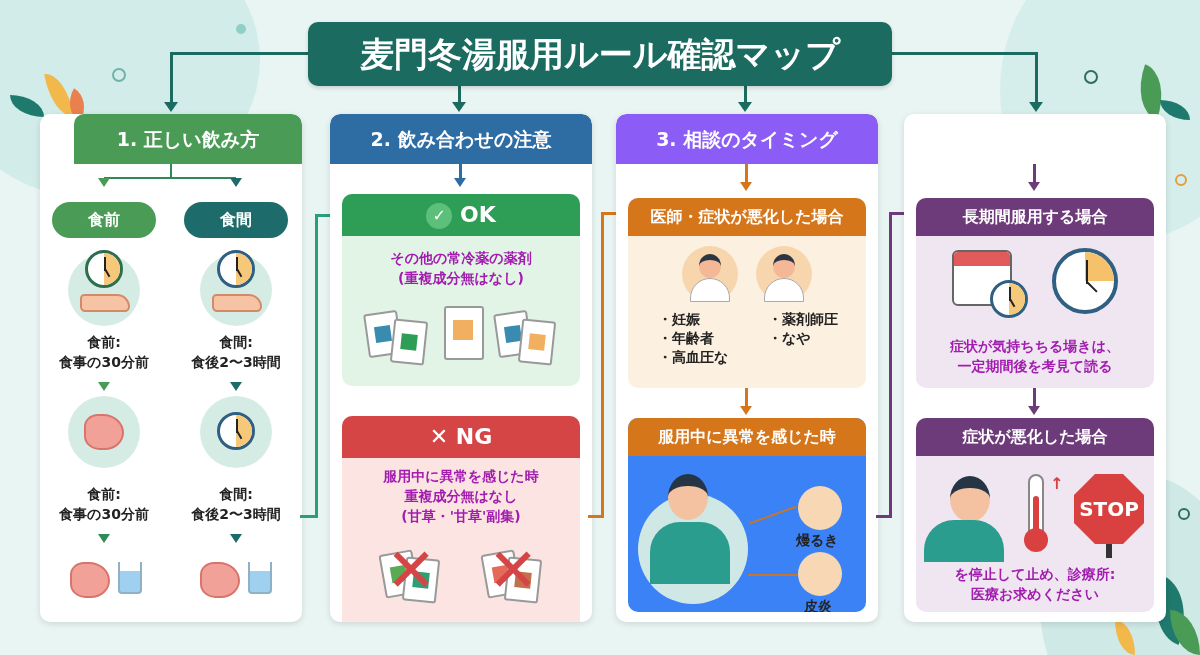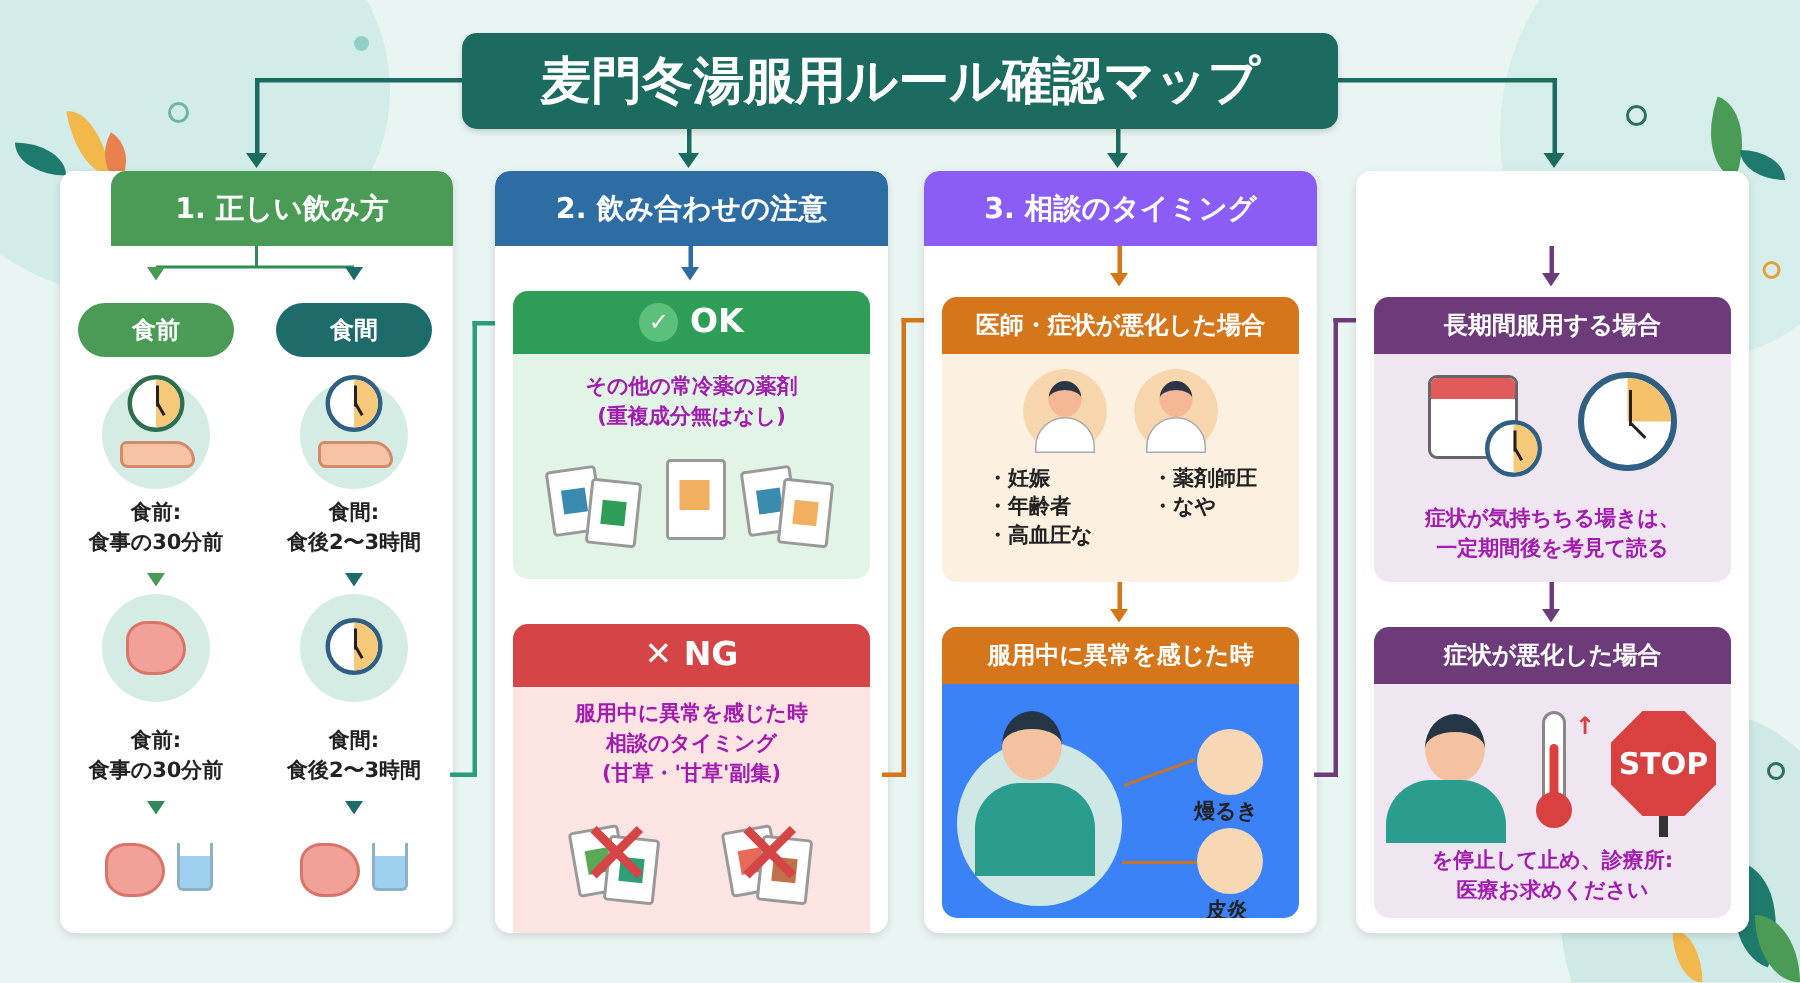--- a/index.html
+++ b/index.html
@@ -214,21 +214,21 @@
       </div>
   </div>
 
   <div class="sub-card" style="top:302px;height:238px;background:#fbe4e2;">
     <div class="sub-head" style="background:#d64545;font-size:22px;height:42px;line-height:42px;">
       <span>✕</span>
       <span>NG</span>
     </div>
     <div class="sub-text" style="margin-top:8px;">
       <div>服用中に異常を感じた時</div>
-      <div>相談のタイミング</div>
+      <div>重複成分無はなし</div>
       <div>(甘草・'甘草'副集)</div>
     </div>
     <div class="packet" style="left:40px;top:136px;transform:rotate(-10deg);">
         <div class="inner" style="background:#5aaa55;"></div>
       </div>
     <div class="packet" style="left:62px;top:142px;transform:rotate(6deg);">
         <div class="inner" style="background:#2e9e77;"></div>
       </div>
     <div class="xmark" style="left:44px;top:124px;">✕</div>
     <div class="packet" style="left:142px;top:136px;transform:rotate(-10deg);">

